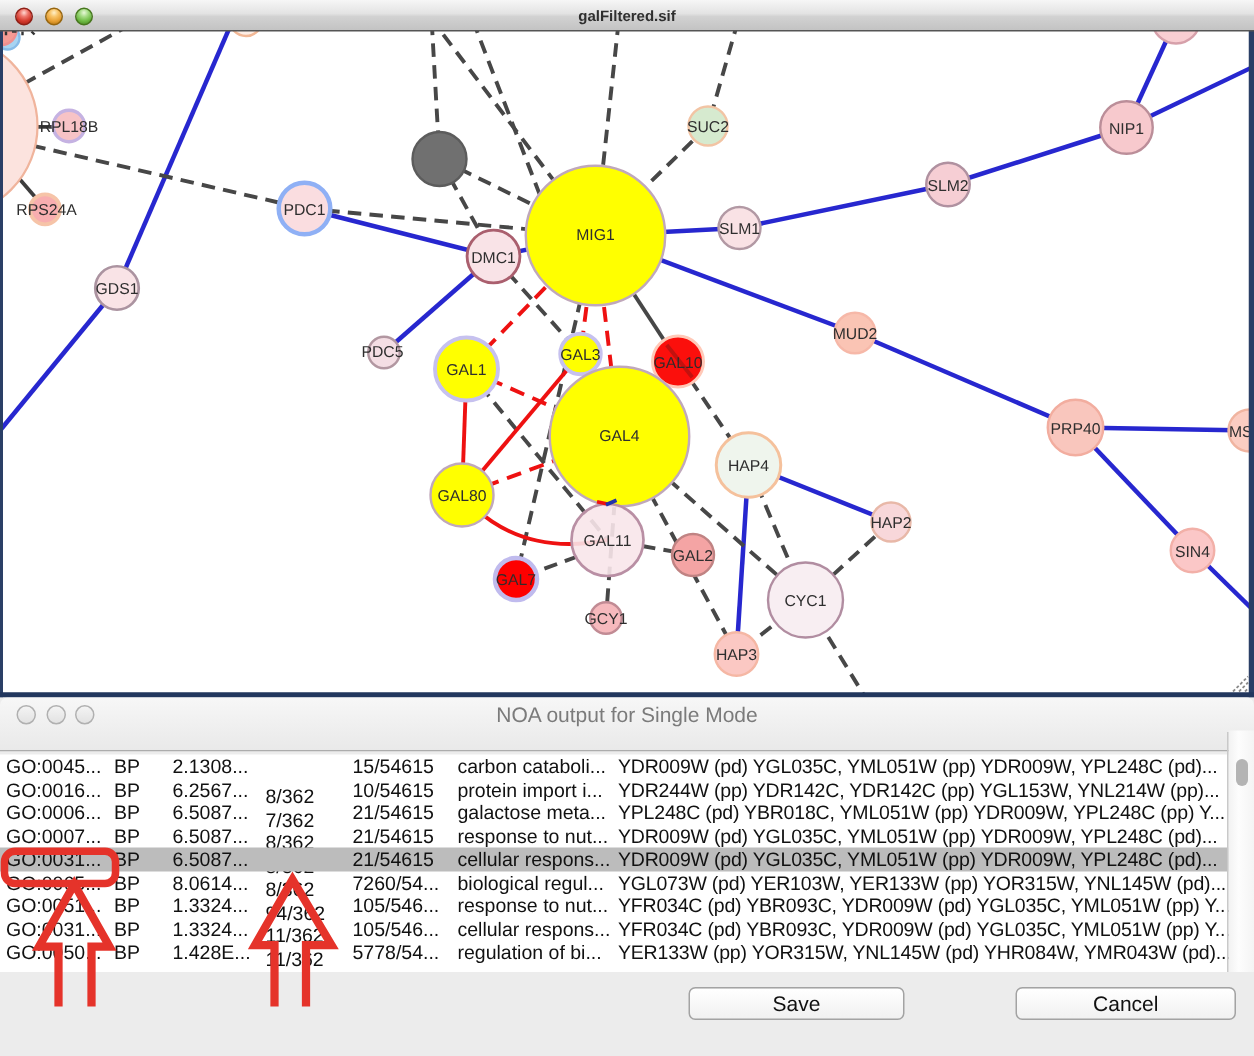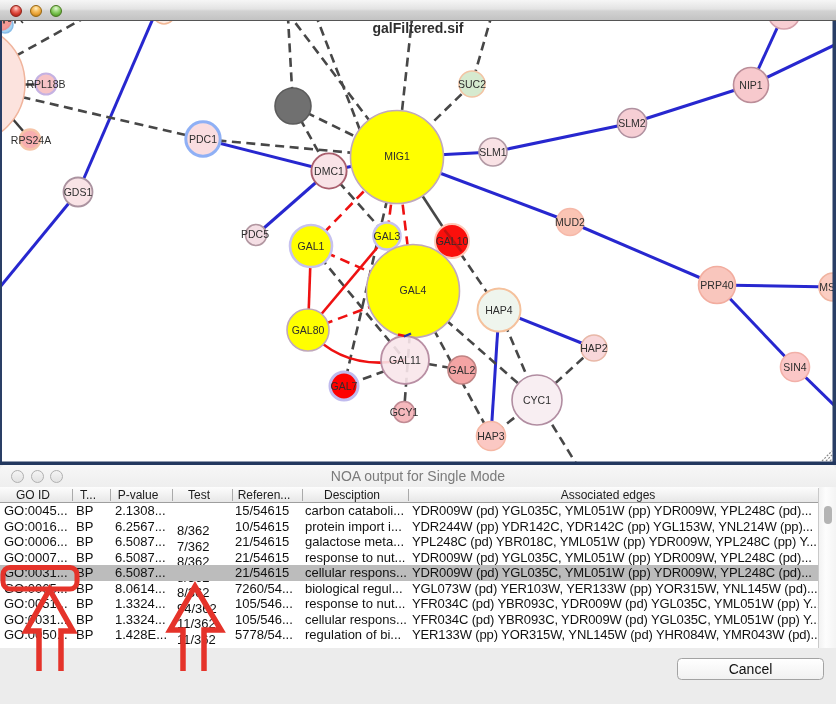--- a/index.html
+++ b/index.html
@@ -8,21 +8,21 @@
   .abs{position:absolute;}
   
   #tbar{left:0;top:0;width:836px;height:21px;
     background:linear-gradient(#f6f6f6,#e3e3e3 45%,#d2d2d2 55%,#c3c3c3);
     border-bottom:1px solid #555;box-sizing:border-box;z-index:3;}
   .tl{position:absolute;top:5px;width:12px;height:12px;border-radius:50%;}
   #tl-r{left:10px;background:radial-gradient(circle at 50% 25%, #ffd8d2 0%, #ee766c 30%, #d43a2d 62%, #9d1d12 100%);border:1px solid #8e1f16;box-sizing:border-box;}
   #tl-o{left:30px;background:radial-gradient(circle at 50% 25%, #fff0c8 0%, #f8c469 30%, #e8a135 62%, #a86c0a 100%);border:1px solid #96650f;box-sizing:border-box;}
   #tl-g{left:50px;background:radial-gradient(circle at 50% 25%, #e8f8d8 0%, #a6dc86 30%, #6fbc45 62%, #447d1e 100%);border:1px solid #46761d;box-sizing:border-box;}
   #ttitle{left:0;top:0;width:836px;height:21px;line-height:22px;text-align:center;
-    font-size:14px;font-weight:bold;color:#2f2f2f;padding-top:17px;}
+    font-size:10px;font-weight:bold;color:#2f2f2f;padding-top:1px;}
   
   #bwin{left:0;top:465px;width:836px;height:239px;background:#ececec;z-index:2;}
   #btbar{left:0;top:0;width:836px;height:36px;
      background:linear-gradient(#f7f7f7,#e9e9e9);
      border-bottom:1px solid #acacac;box-sizing:border-box;border-radius:5px 5px 0 0;}
   .btl{position:absolute;top:5px;width:13px;height:13px;border-radius:50%;
      border:1px solid #b0b0b0;background:linear-gradient(#f4f4f4,#e2e2e2);box-sizing:border-box;}
   #btitle{left:0;top:0;width:836px;height:22px;line-height:22px;text-align:center;
      font-size:14px;color:#7b7b7b;}
   #thead{left:0;top:22px;width:819px;height:16px;
@@ -218,35 +218,20 @@
   <div class="abs" id="ttitle">galFiltered.sif</div>
 </div>
 
 <div class="abs" id="bwin">
   <div class="abs" id="btbar">
     <div class="btl" style="left:11px"></div>
       <div class="btl" style="left:30.5px"></div>
       <div class="btl" style="left:49.5px"></div>
     <div class="abs" id="btitle">NOA output for Single Mode</div>
   </div>
-  <div class="abs" id="thead">
-    <div class="hlab" style="left:8px;width:50px;">GO ID</div>
-    <div class="hlab" style="left:73px;width:30px;">T...</div>
-    <div class="hlab" style="left:112px;width:52px;">P-value</div>
-    <div class="hlab" style="left:174px;width:50px;">Test</div>
-    <div class="hlab" style="left:236px;width:56px;">Referen...</div>
-    <div class="hlab" style="left:312px;width:80px;">Desciption</div>
-    <div class="hlab" style="left:528px;width:160px;">Associated edges</div>
-    <div class="hsep" style="left:72px"></div>
-    <div class="hsep" style="left:110px"></div>
-    <div class="hsep" style="left:172px"></div>
-    <div class="hsep" style="left:232px"></div>
-    <div class="hsep" style="left:302px"></div>
-    <div class="hsep" style="left:408px"></div>
-  </div>
   <div class="abs" id="rows">
       <div class="row" style="top: 0px;">
         <span class="c1">GO:0045...</span>
         <span class="c2">BP</span>
         <span class="c3">2.1308...</span>
         <span class="c4">8/362</span>
         <span class="c5">15/54615</span>
         <span class="c6">carbon cataboli...</span>
         <span class="c7">YDR009W (pd) YGL035C, YML051W (pp) YDR009W, YPL248C (pd)...</span>
       </div>
@@ -319,20 +304,21 @@
         <span class="c3">1.428E...</span>
         <span class="c4">80/362</span>
         <span class="c5">5778/54...</span>
         <span class="c6">regulation of bi...</span>
         <span class="c7">YER133W (pp) YOR315W, YNL145W (pd) YHR084W, YMR043W (pd)...</span>
       </div>
     </div>
   <div class="abs" id="sbcol"></div>
   <div class="abs" id="vline"></div>
   <div class="abs" id="sbthumb"></div>
+  <div class="btn" style="left:459px;width:144px;">Save</div>
   <div class="btn" style="left:677px;width:147px;">Cancel</div>
 </div>
 
 <svg class="abs" width="836" height="704" viewBox="0 0 836 704" style="left:0;top:0;z-index:5;pointer-events:none">
   <rect x="3" y="567.5" width="74" height="21.5" rx="7" fill="none" stroke="#e5332a" stroke-width="5"></rect>
   <path d="M39,671 L39,631 L26,631 L49.5,589.5 L73,631 L61,631 L61,671" fill="none" stroke="#e5332a" stroke-width="5.5"></path>
   <path d="M183,671 L183,630 L170,630 L195,586.5 L221,630 L204,630 L204,671" fill="none" stroke="#e5332a" stroke-width="5.5"></path>
 </svg>
 
 </body></html>

